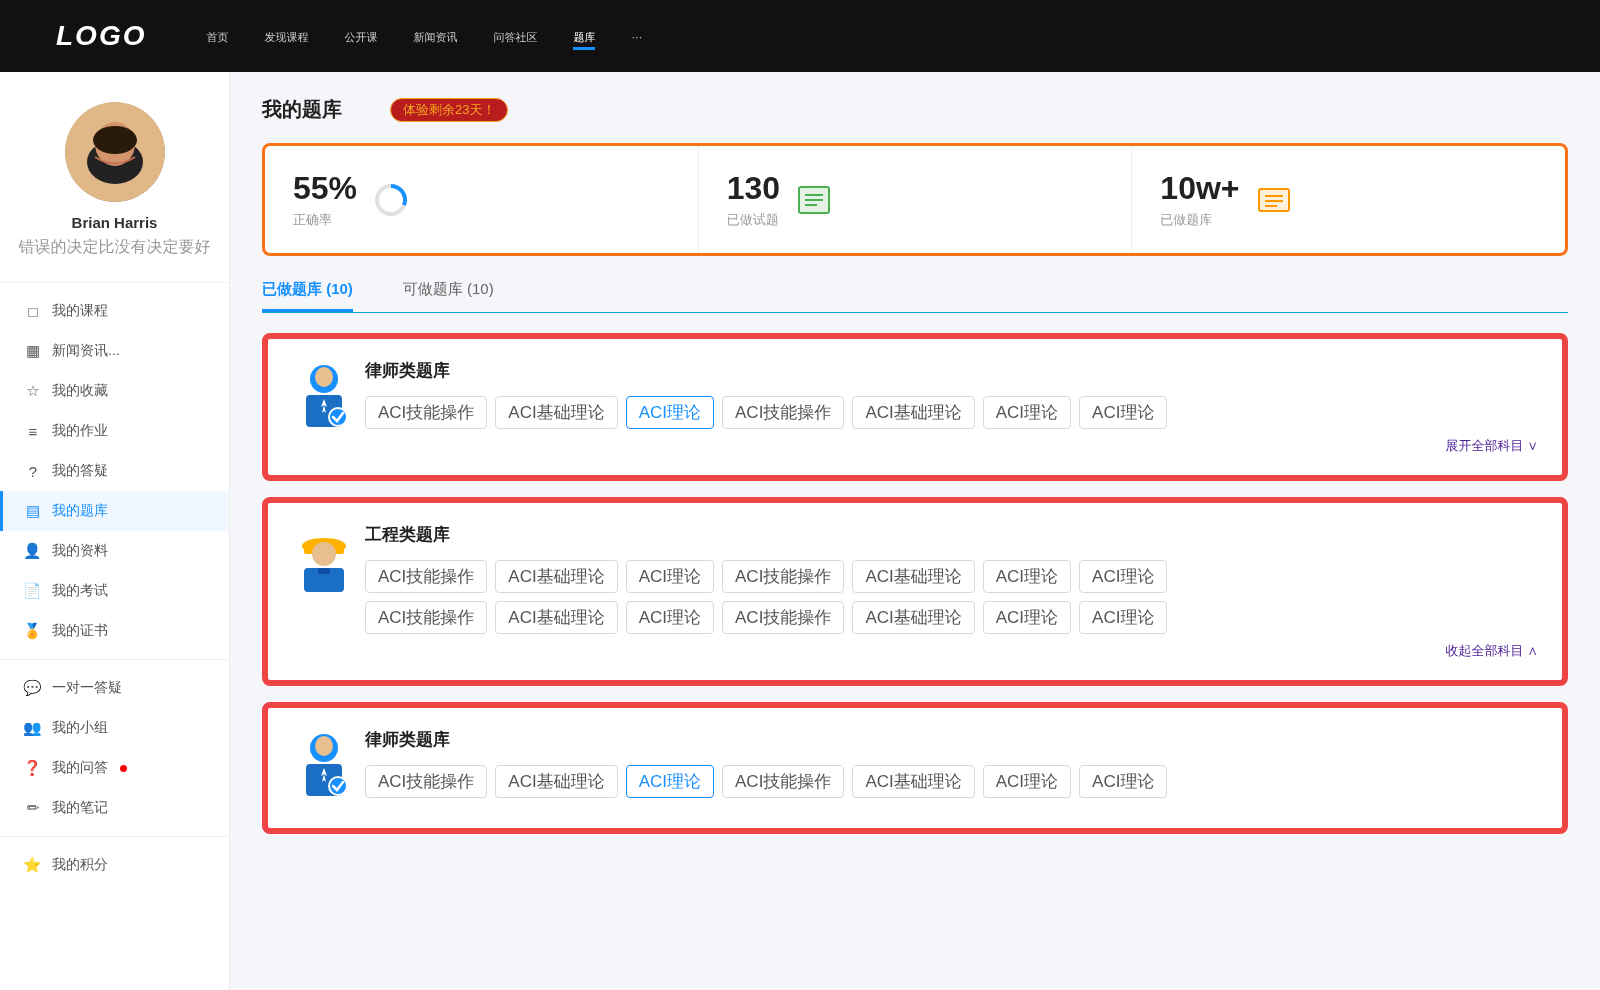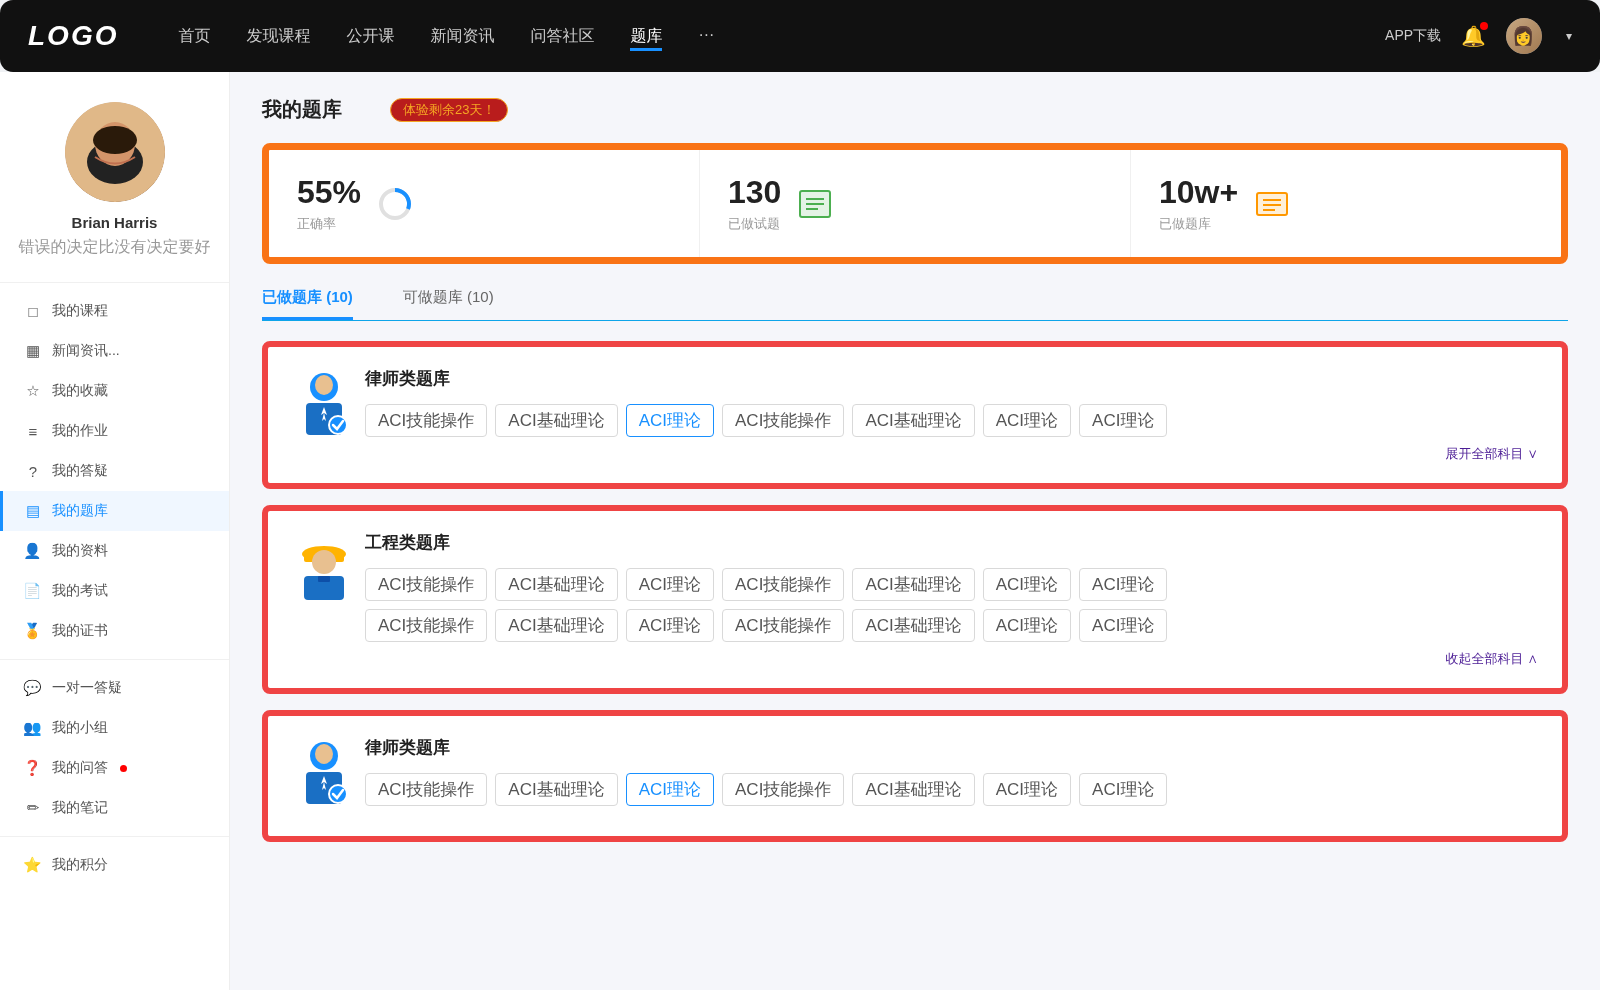--- a/index.html
+++ b/index.html
@@ -4,43 +4,42 @@
   <style>
     * { box-sizing: border-box; margin: 0; padding: 0; }
     body { font-family: -apple-system, BlinkMacSystemFont, "PingFang SC", "Microsoft YaHei", sans-serif; background: #f0f2f5; min-height: 990px; }
 
     
     .topnav {
       background: #111;
       height: 72px;
       display: flex;
       align-items: center;
-      padding: 0 28px;
+      padding: 0 56px;
       gap: 0;
       position: relative;
-      border-radius: 13px;
     }
     .topnav-logo {
       color: #fff;
       font-size: 28px;
       font-weight: 900;
       letter-spacing: 2px;
       margin-right: 60px;
       font-style: italic;
     }
     .topnav-menu {
       display: flex;
       gap: 36px;
       list-style: none;
       flex: 1;
     }
     .topnav-menu li a {
       color: #ccc;
       text-decoration: none;
-      font-size: 16px;
+      font-size: 11px;
       padding-bottom: 4px;
     }
     .topnav-menu li.active a {
       color: #fff;
       border-bottom: 3px solid #1890ff;
       padding-bottom: 4px;
     }
     .topnav-right {
       display: flex;
       align-items: center;
@@ -187,21 +186,21 @@
       margin-left: 36px;
     }
 
     
     .stats-row {
       display: flex;
       gap: 0;
       background: #fff;
       border-radius: 8px;
       margin-bottom: 24px;
-      border: 7px solid #f97316;
+      border: 3px solid #f97316;
       overflow: hidden;
     }
     .stat-item {
       flex: 1;
       padding: 24px 28px;
       border-right: 1px solid #f0f0f0;
       display: flex;
       align-items: center;
       gap: 16px;
     }
@@ -315,31 +314,20 @@
   <div class="topnav-logo">LOGO</div>
   <ul class="topnav-menu">
     <li><a href="#">首页</a></li>
     <li><a href="#">发现课程</a></li>
     <li><a href="#">公开课</a></li>
     <li><a href="#">新闻资讯</a></li>
     <li><a href="#">问答社区</a></li>
     <li class="active"><a href="#">题库</a></li>
     <li><a href="#">···</a></li>
   </ul>
-  <div class="topnav-right">
-    <span class="topnav-app">APP下载</span>
-    <div class="topnav-bell">
-      🔔
-      <div class="topnav-bell-dot"></div>
-    </div>
-    <div class="topnav-avatar">
-      <div style="width:36px;height:36px;border-radius:50%;background:linear-gradient(135deg,#c8a882,#a07850);display:flex;align-items:center;justify-content:center;font-size:18px;color:#fff;">👩</div>
-    </div>
-    <span class="topnav-chevron">▾</span>
-  </div>
 </nav>
 
 <div class="main-layout">
 
   <aside class="sidebar">
     <div class="sidebar-profile">
       <div class="sidebar-avatar">
         <div style="width:100px;height:100px;border-radius:50%;background:linear-gradient(160deg,#e8c8a0 0%,#c89060 50%,#906030 100%);display:flex;align-items:center;justify-content:center;overflow:hidden;">
 
           <svg width="100" height="100" viewBox="0 0 100 100">

